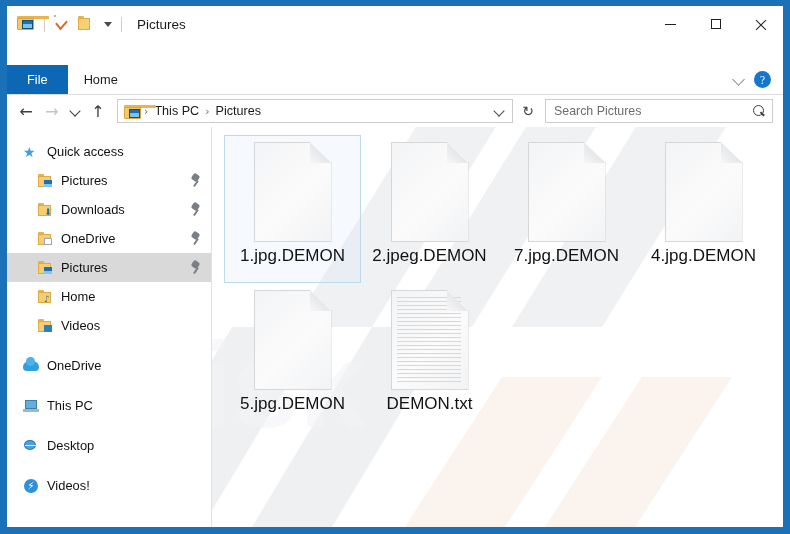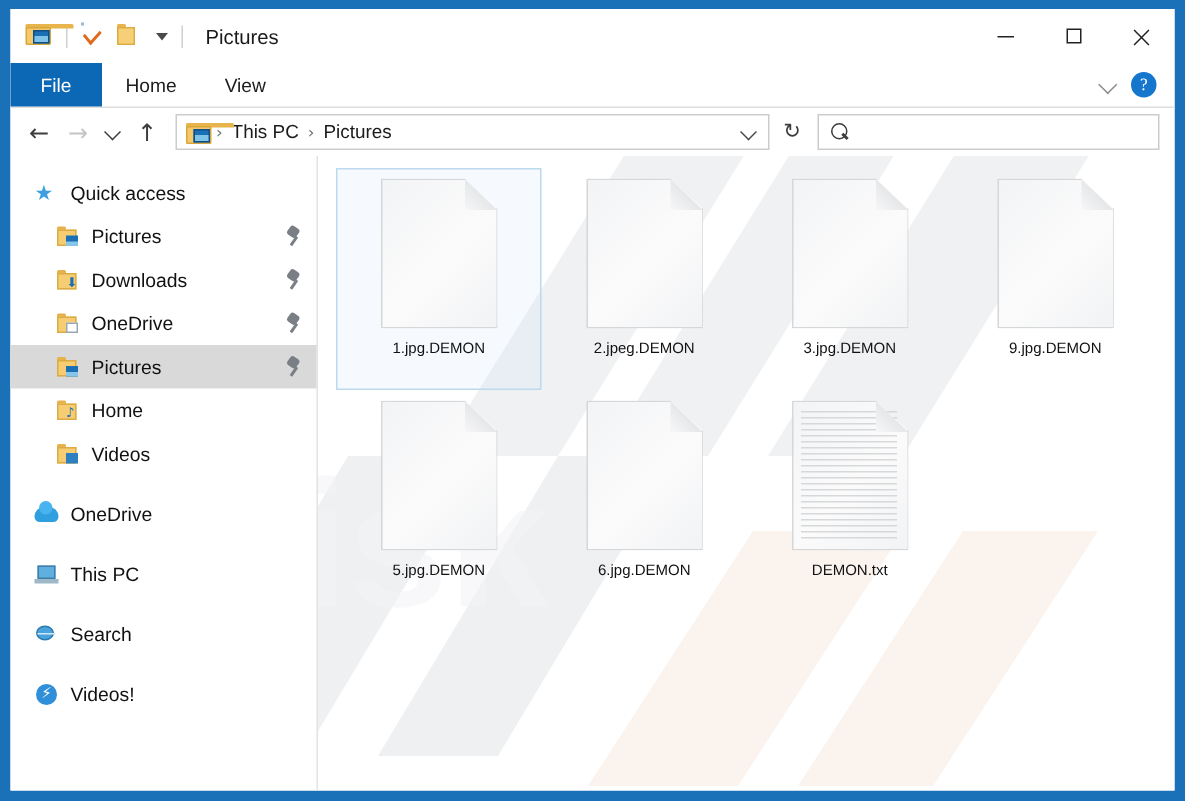--- a/index.html
+++ b/index.html
@@ -90,20 +90,21 @@
   }
   .gl-close::before { transform: translateX(-50%) rotate(45deg); }
   .gl-close::after  { transform: translateX(-50%) rotate(-45deg); }
 
   
   .ribbon {
     height: 30px; flex: 0 0 30px;
     display: flex; align-items: stretch;
     border-bottom: 1px solid #dedede;
     background: #ffffff;
+    margin-top: 23px;
   }
   .tab {
     display: flex; align-items: center; justify-content: center;
     font-size: 12.8px; color: #1d1d1d; padding: 0 16px;
     white-space: nowrap;
   }
   .tab.file { background: #0c68b5; color: #ffffff; padding: 0 20px; }
   .ribbon-right { margin-left: auto; display: flex; align-items: center; gap: 9px; padding-right: 12px; }
   .chev-down {
     width: 11px; height: 11px; position: relative;
@@ -284,21 +285,21 @@
     position: absolute; right: 0; top: 0; width: 22px; height: 21px;
     background: linear-gradient(225deg, #d3d5d7 0%, #e9eaec 60%, #f7f7f8 100%);
     clip-path: polygon(0 0, 100% 100%, 0 100%);
     border-right: 1px solid #cdcfd1;
   }
   .doc-lines { position: absolute; left: 6px; top: 7px; right: 8px; bottom: 7px; }
   .doc-lines i {
     display: block; height: 1px; background: #d6d8da; margin-bottom: 3px;
   }
   .tile-label {
-    font-size: 10px; color: #121212; text-align: center;
+    font-size: 17px; color: #121212; text-align: center;
     white-space: nowrap; line-height: 15px;
   }
 
   
   .statusbar {
     height: 28px; flex: 0 0 28px;
     border-top: 1px solid #e2e2e2; background: #ffffff;
     display: flex; align-items: center; padding: 0 8px 0 14px;
   }
   .status-text { font-size: 12.3px; color: #1e1e1e; }
@@ -358,21 +359,20 @@
           </div>
         <div class="wbtn close">
             <span class="gl-close"></span>
           </div>
       </div>
     </div>
 
     <div class="ribbon">
       <div class="tab file">File</div>
       <div class="tab">Home</div>
-      <div class="tab">View</div>
       <div class="ribbon-right">
         <span class="chev-down"></span>
         <span class="help-btn">?</span>
       </div>
     </div>
 
     <div class="addrbar">
       <div class="navbtn">←</div>
       <div class="navbtn disabled">→</div>
       <div class="navbtn small">
@@ -390,20 +390,21 @@
         <span class="crumb">This PC</span>
         <span class="crumb-sep">›</span>
         <span class="crumb">Pictures</span>
         <span class="crumb-spacer"></span>
         <span class="crumb-caret"></span>
       </div>
 
       <div class="refresh-btn">↻</div>
 
       <div class="searchbox">
+        <span class="search-ph">Search Pictures</span>
         <span class="search-ico"></span>
       </div>
     </div>
 
     <div class="body-area">
 
       <div class="sidebar">
 
         <div class="nav-row">
           <span class="nav-ico">
@@ -504,21 +505,21 @@
         </div>
 
         <div class="nav-gap"></div>
 
         <div class="nav-row">
           <span class="nav-ico">
             <span class="s-net">
                 <span class="g"></span>
               </span>
           </span>
-          <span>Search</span>
+          <span>Desktop</span>
         </div>
 
         <div class="nav-gap"></div>
 
         <div class="nav-row">
           <span class="nav-ico">
               <span class="s-catch"></span>
             </span>
           <span>Videos!</span>
         </div>
@@ -559,46 +560,39 @@
                 <div class="fold"></div>
             </div>
             <div class="tile-label">2.jpeg.DEMON</div>
           </div>
 
           <div class="tile">
             <div class="doc-ico">
               <div class="page"></div>
                 <div class="fold"></div>
             </div>
-            <div class="tile-label">3.jpg.DEMON</div>
+            <div class="tile-label">7.jpg.DEMON</div>
           </div>
 
           <div class="tile">
             <div class="doc-ico">
               <div class="page"></div>
                 <div class="fold"></div>
             </div>
-            <div class="tile-label">9.jpg.DEMON</div>
+            <div class="tile-label">4.jpg.DEMON</div>
           </div>
 
           <div class="tile">
             <div class="doc-ico">
               <div class="page"></div>
                 <div class="fold"></div>
             </div>
             <div class="tile-label">5.jpg.DEMON</div>
           </div>
 
-          <div class="tile">
-            <div class="doc-ico">
-              <div class="page"></div>
-                <div class="fold"></div>
-            </div>
-            <div class="tile-label">6.jpg.DEMON</div>
-          </div>
 
           <div class="tile">
             <div class="doc-ico">
               <div class="page"></div>
               <div class="doc-lines">
                 <i></i>
                   <i></i>
                   <i></i>
                   <i></i>
                   <i></i>

